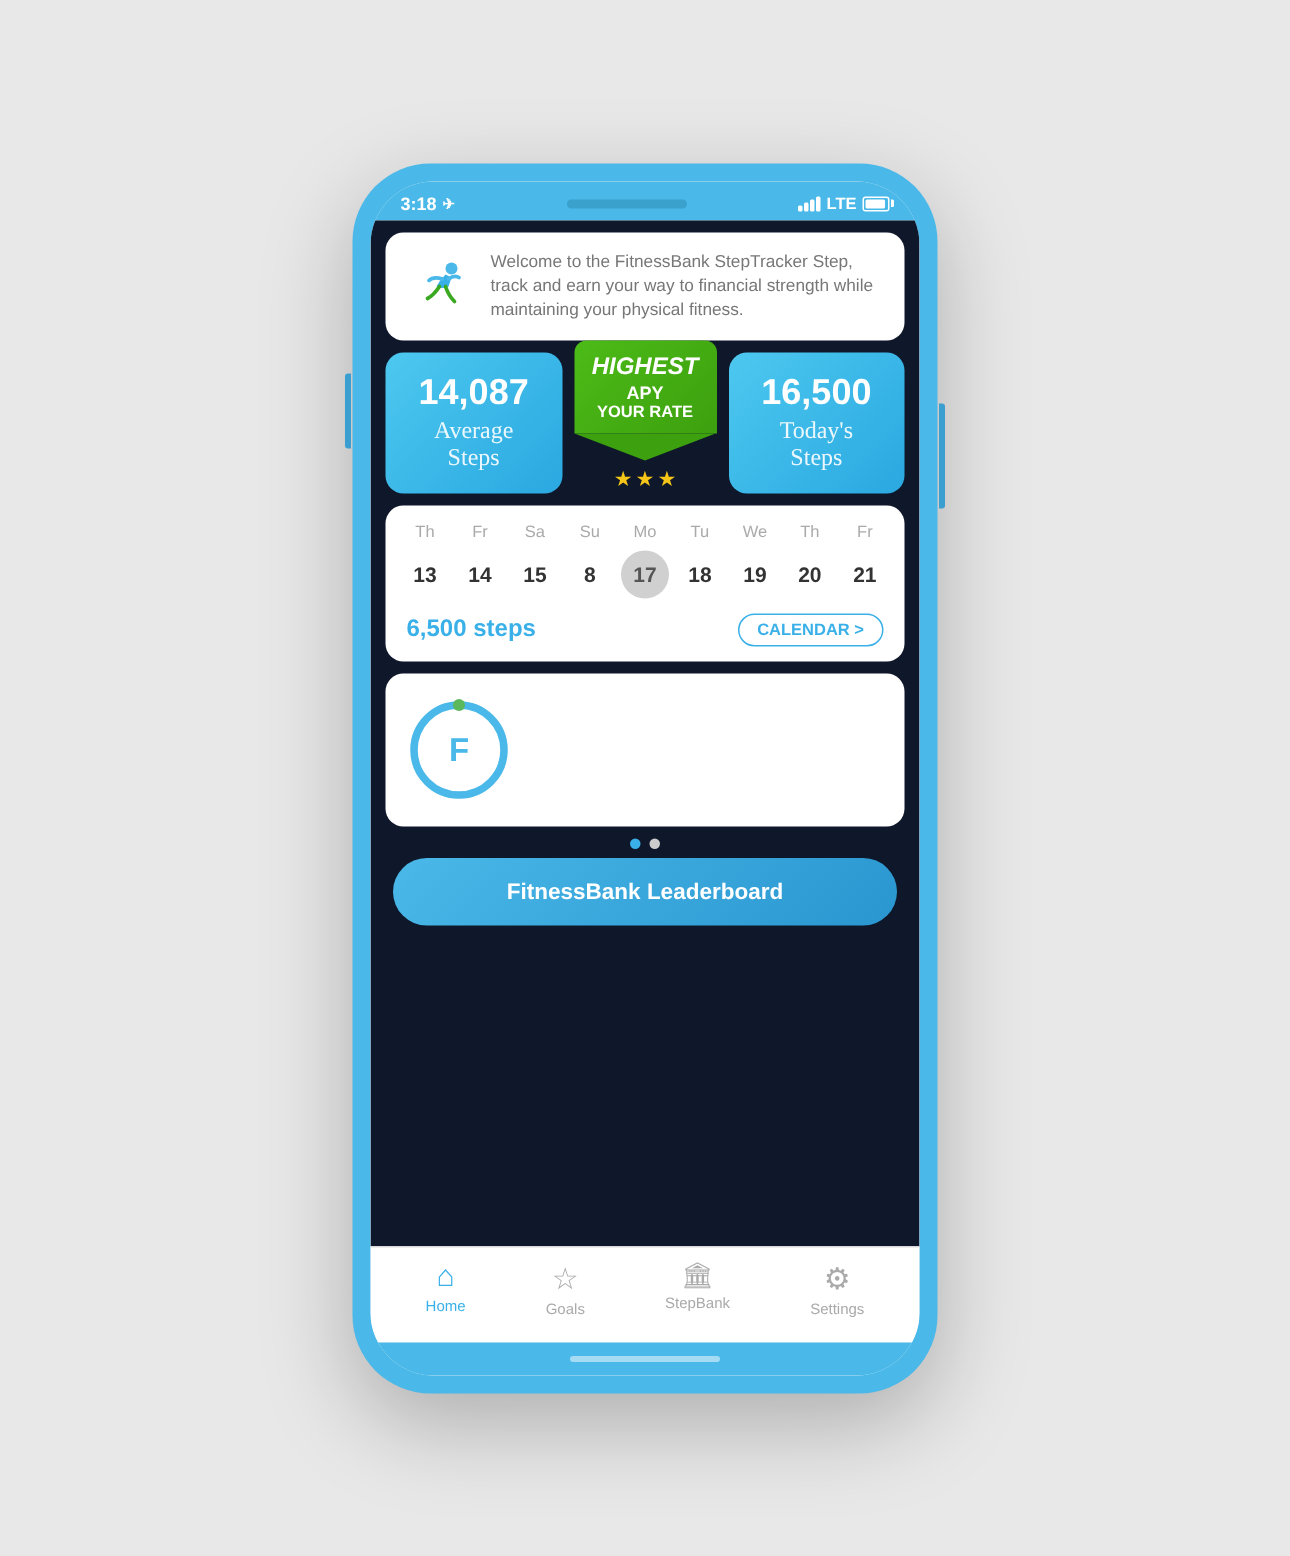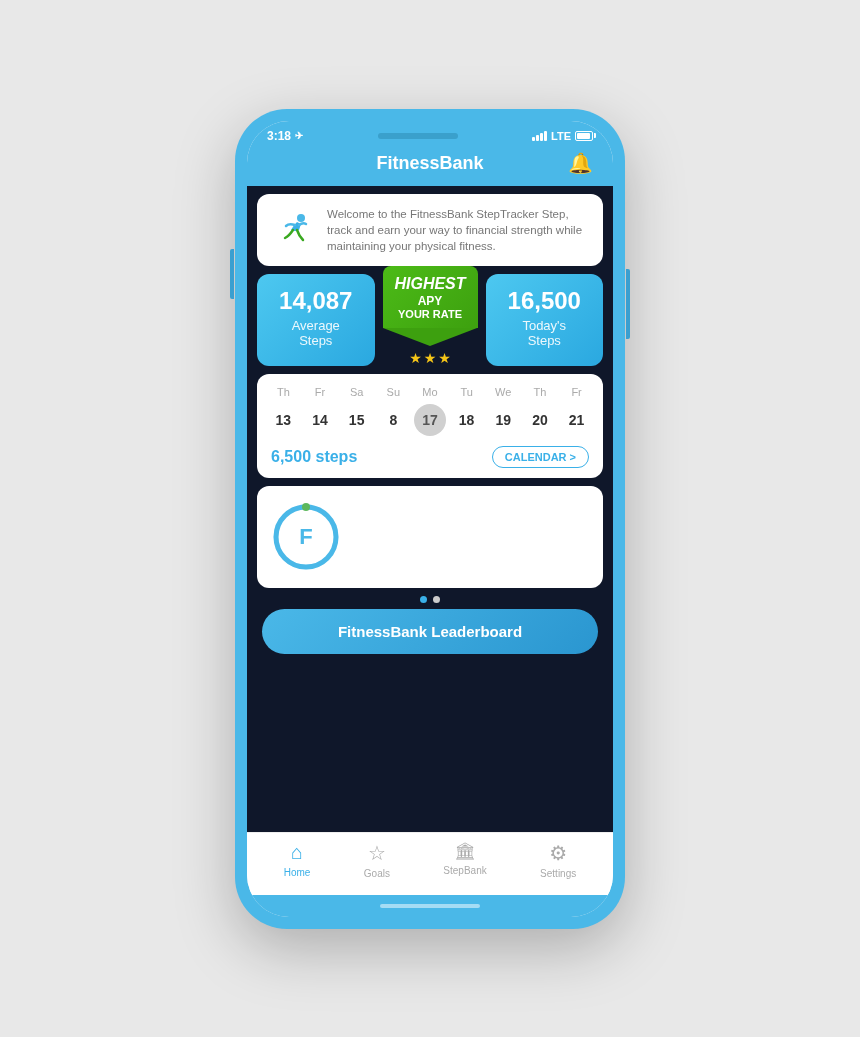--- a/index.html
+++ b/index.html
@@ -111,23 +111,24 @@
       flex: 1;
       color: white;
       text-align: center;
     }
     .stat-number {
       font-size: 24px;
       font-weight: 700;
       line-height: 1.1;
     }
     .stat-label {
-      font-size: 13px;
+      font-size: 16px;
       opacity: 0.9;
       margin-top: 4px;
+      font-family: Liberation Serif, serif;
     }
     
     .apy-badge {
       display: flex;
       flex-direction: column;
       align-items: center;
       justify-content: flex-start;
       position: relative;
       flex-shrink: 0;
       width: 95px;
@@ -337,24 +338,20 @@
           <div class="signal-bar" style="height:8px;"></div>
           <div class="signal-bar" style="height:10px;"></div>
         </div>
         <span>LTE</span>
         <div class="battery-icon">
           <div class="battery-fill"></div>
         </div>
       </div>
     </div>
 
-    <div class="top-nav">
-      <span class="nav-title">FitnessBank</span>
-      <span class="nav-bell">🔔</span>
-    </div>
 
     <div class="content">
 
       <div class="welcome-card">
         <div class="welcome-icon">
           <svg class="runner-svg" viewBox="0 0 40 40" xmlns="http://www.w3.org/2000/svg">
 
             <ellipse cx="28" cy="8" rx="4" ry="4" fill="#4ab8e8"></ellipse>
 
             <path d="M24 12 Q20 16 18 20 Q22 22 26 20 L28 14 Z" fill="#3ab0e8"></path>

